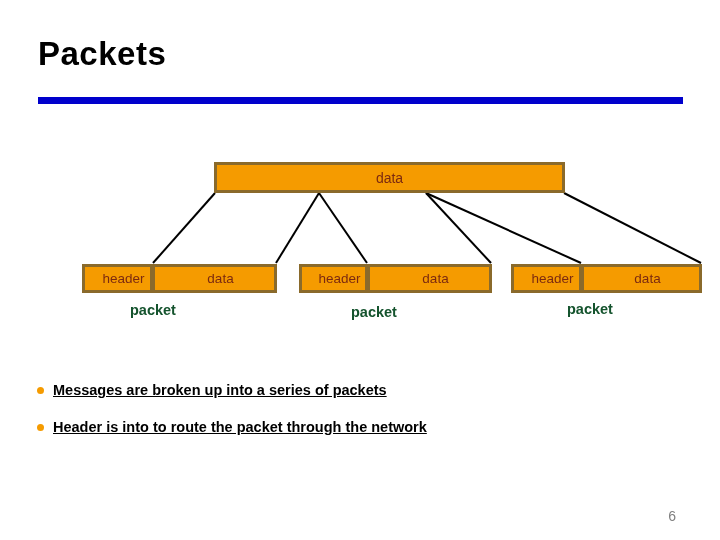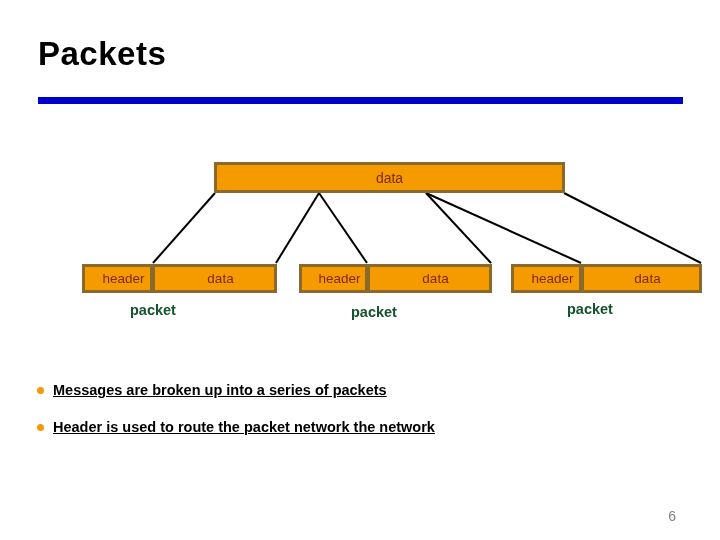--- a/index.html
+++ b/index.html
@@ -196,19 +196,19 @@
 
   </div>
 
   <div id="bullet-list">
     <div class="bullet-row">
       <span class="bullet-dot" style="background: rgb(245, 155, 0);"></span>
       <span>Messages are broken up into a series of packets</span>
     </div>
     <div class="bullet-row">
       <span class="bullet-dot" style="background: rgb(245, 155, 0);"></span>
-      <span>Header is used to route the packet network the network</span>
+      <span>Header is into to route the packet through the network</span>
     </div>
   </div>
 
   <div id="page-number">6</div>
 
 </div>
 
 </body></html>

